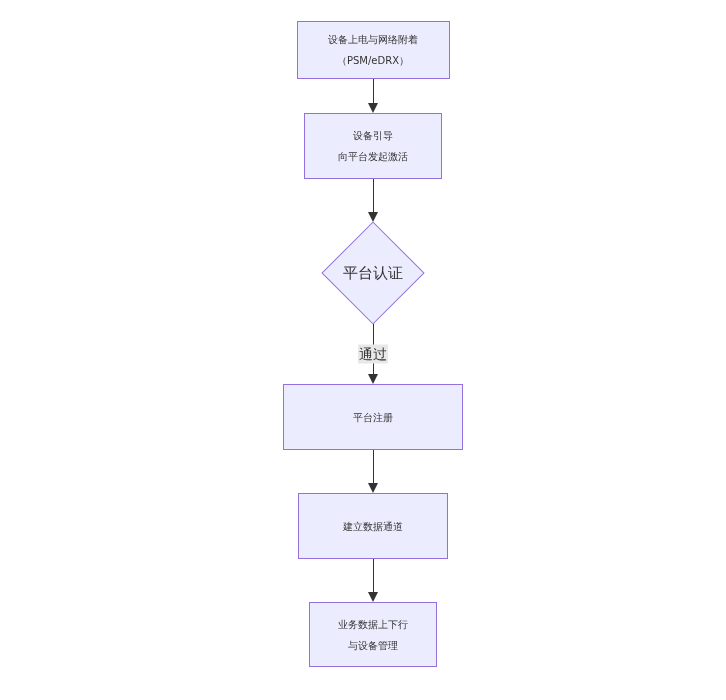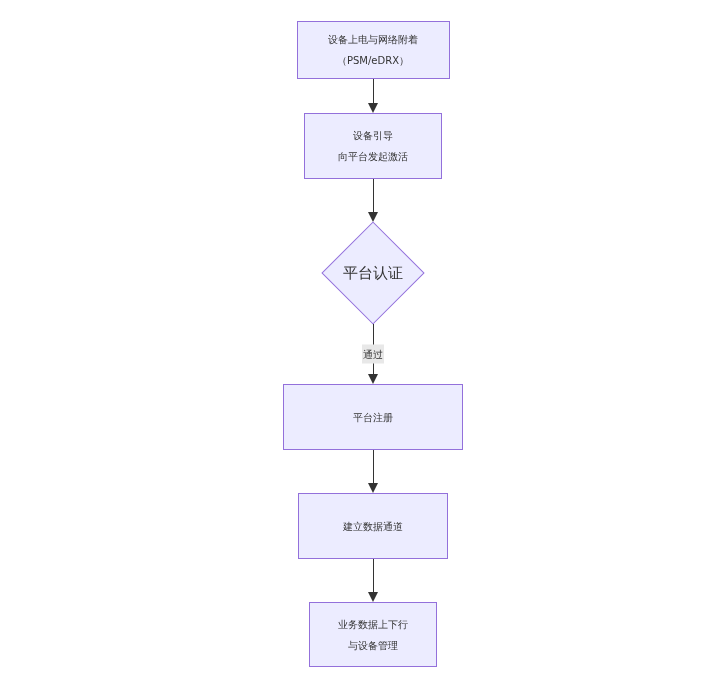--- a/index.html
+++ b/index.html
@@ -60,21 +60,21 @@
     border-right: 5px solid transparent;
     border-top: 10px solid var(--edge, #333333);
   }
   .edge-label {
     position: absolute;
     top: 50%;
     left: 50%;
     transform: translate(-50%, -50%);
     background: var(--edge-label-bg, #e8e8e8);
     color: var(--text, #333333);
-    font-size: 10px;
+    font-size: 14px;
     line-height: 19px;
     padding: 0 1px;
     white-space: nowrap;
   }
   .diamond-wrap {
     position: relative;
     width: 102px;
     height: 102px;
   }
   .diamond-shape {

